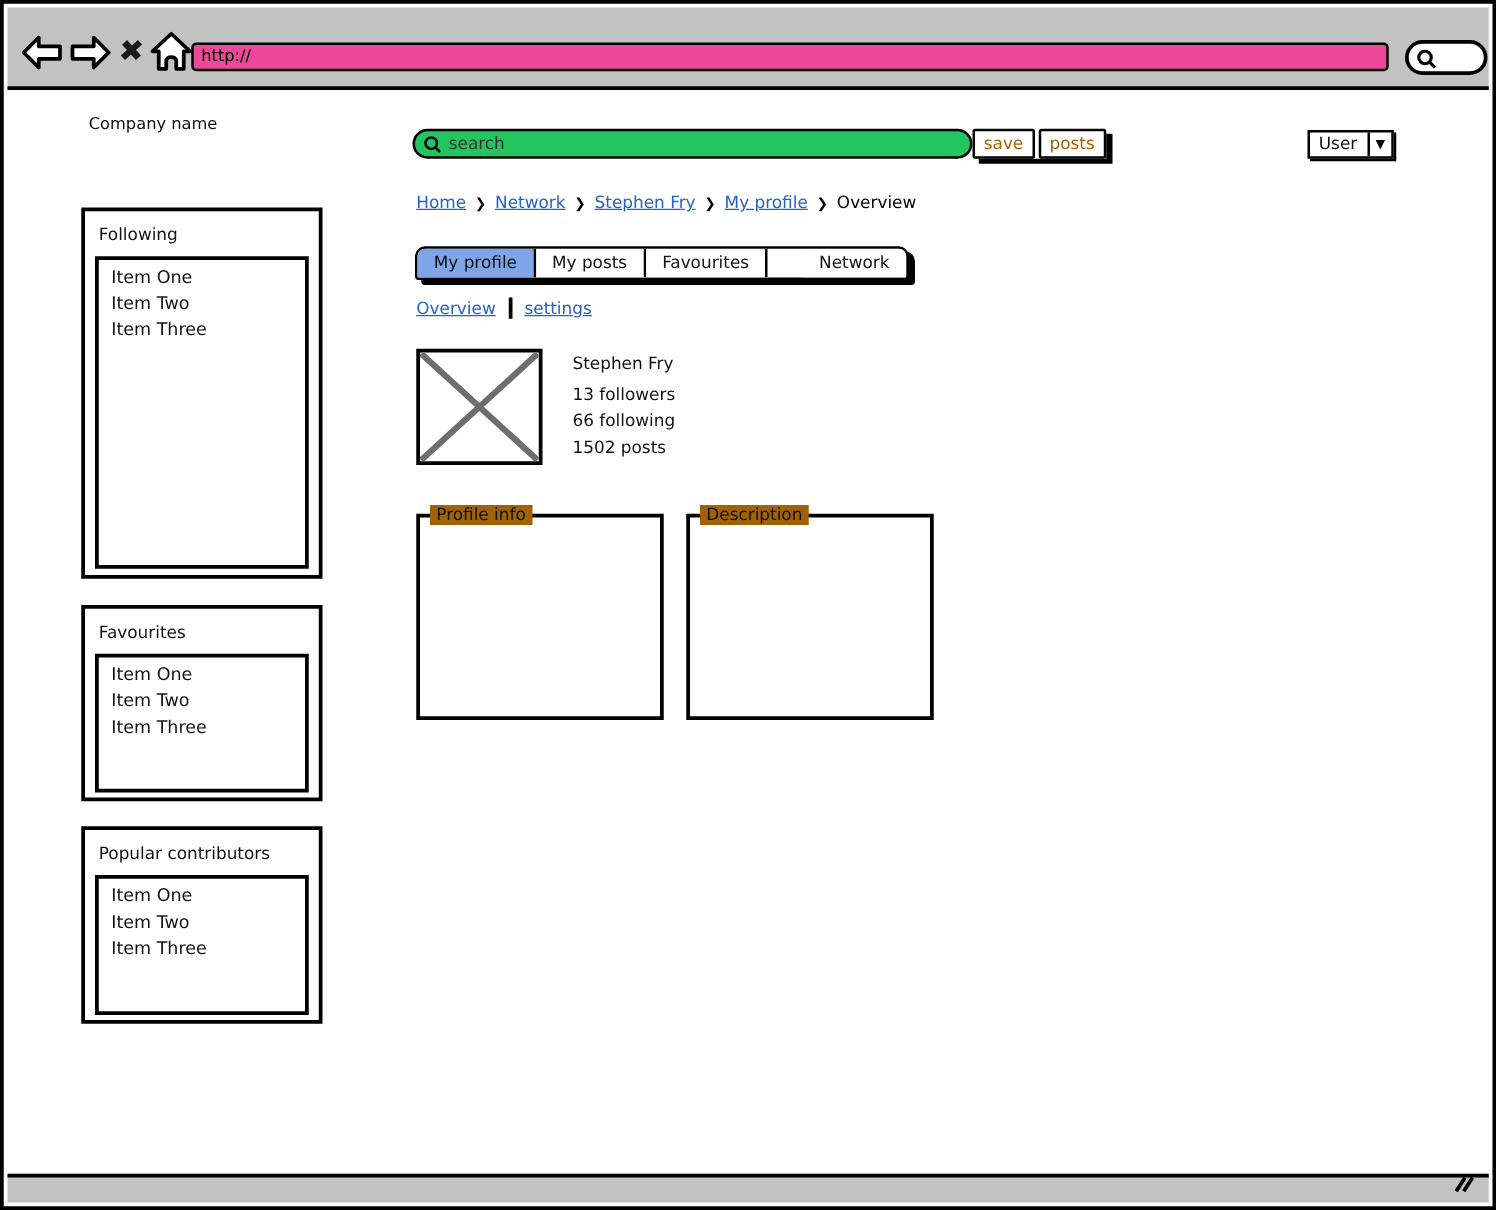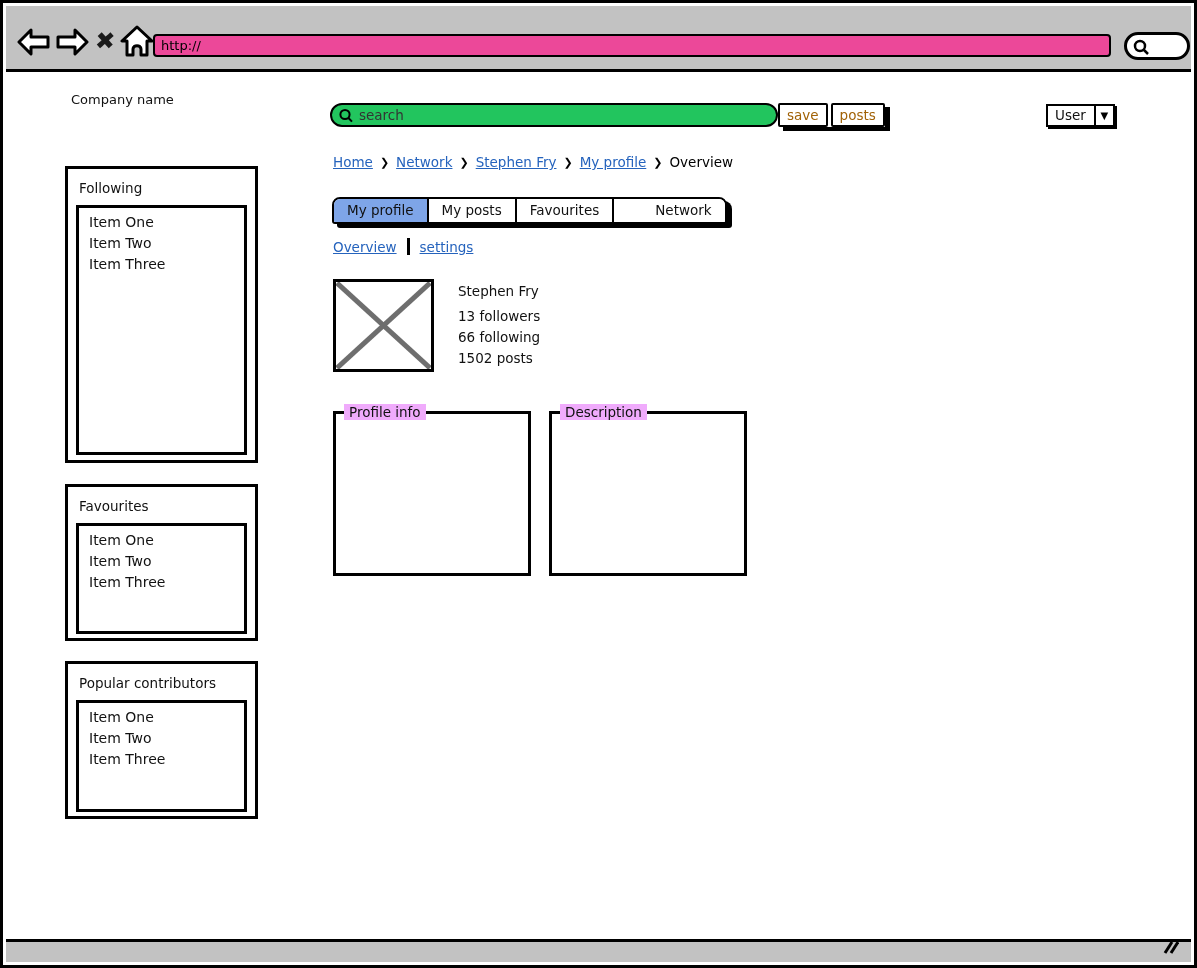--- a/index.html
+++ b/index.html
@@ -115,21 +115,21 @@
   .stat-0 { top: 305px; } .stat-1 { top: 326px; } .stat-2 { top: 347px; }
 
   
   .panel {
     position: absolute; top: 408px; height: 165px; width: 198px;
     border: 3px solid #000; background: #fff;
   }
   .panel-0 { left: 330px; } .panel-1 { left: 546px; }
   .panel .legend {
     position: absolute; top: -10px; left: 8px;
-    background: #f0abfc; padding: 0 5px; font-size: 13.5px; white-space: nowrap; text-align: center;
+    background: #a16207; padding: 0 5px; font-size: 13.5px; white-space: nowrap; text-align: center;
   }
 
   
   .side-box {
     position: absolute; left: 62px; width: 193px;
     border: 3px solid #000; background: #fff;
   }
   .side-box-0 { top: 163px; height: 297px; }
   .side-box-1 { top: 481px; height: 157px; }
   .side-box-2 { top: 658px; height: 158px; }

